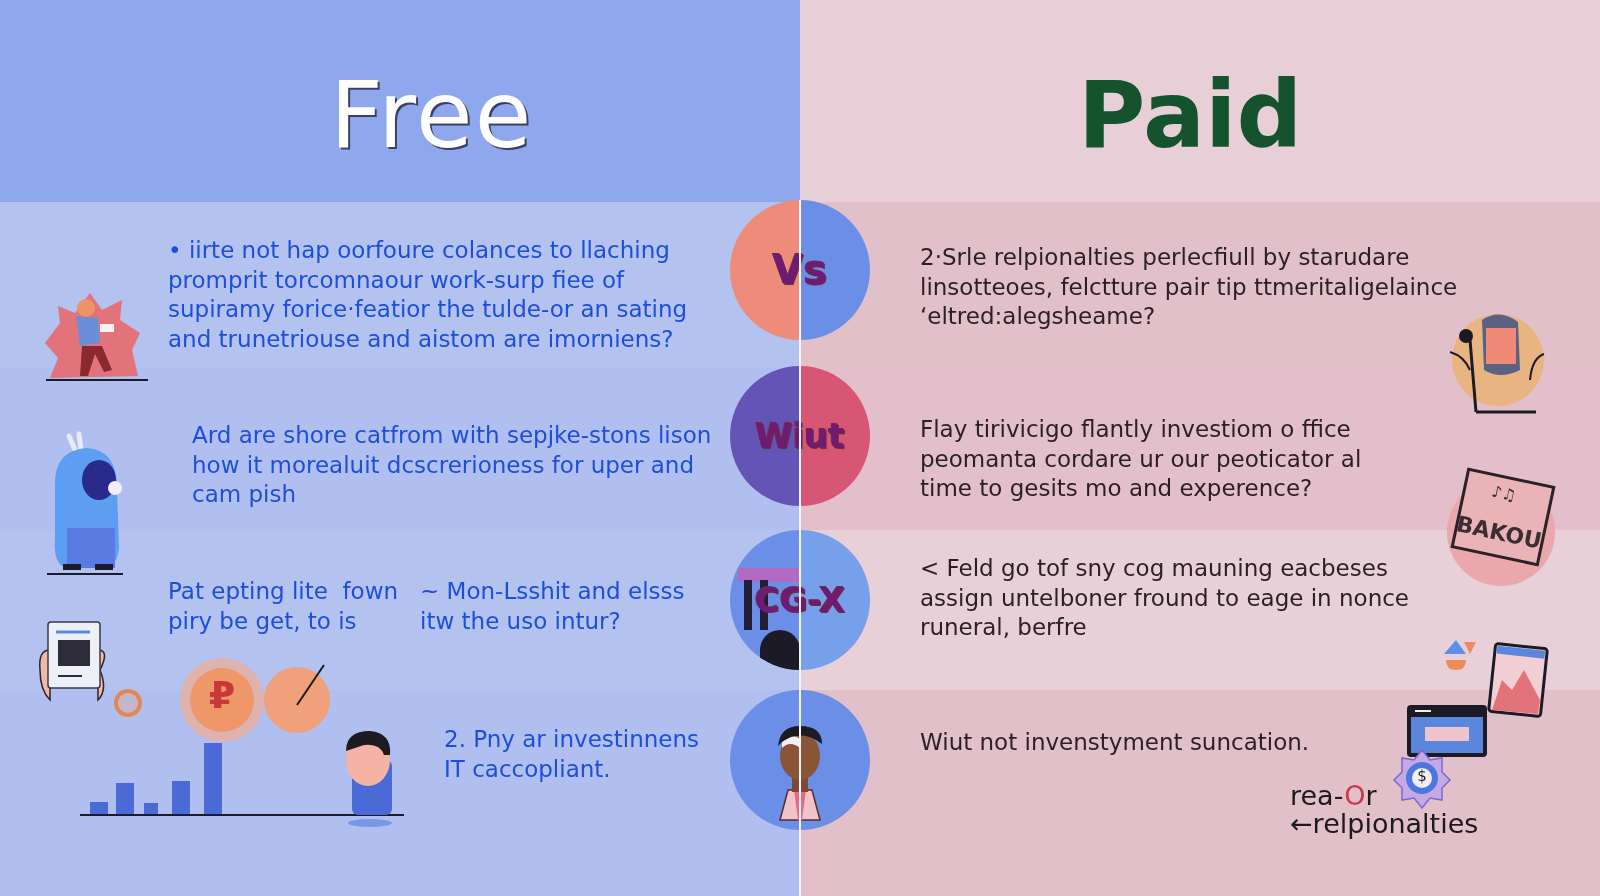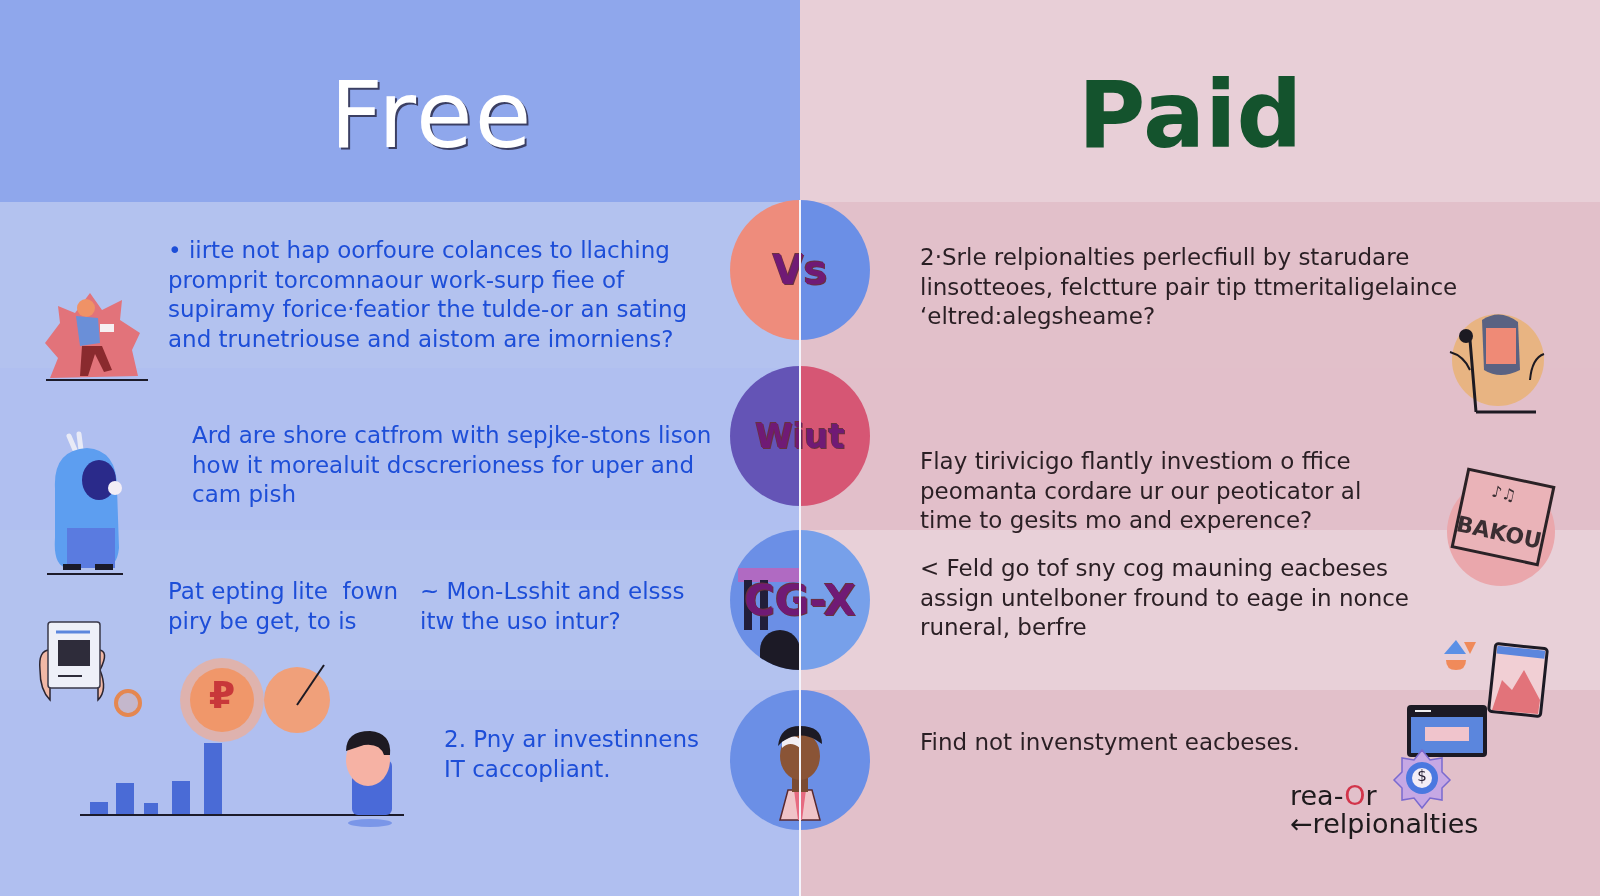--- a/index.html
+++ b/index.html
@@ -61,55 +61,55 @@
 promprit torcomnaour work-surp fiee of
 supiramy forice·featior the tulde-or an sating
 and trunetriouse and aistom are imorniens?</div>
 <div class="txt txt-r" style="left:920px; top:243px;">2·Srle relpionalties perlecfiull by starudare
 linsotteoes, felctture pair tip ttmeritaligelaince
 ‘eltred:alegsheame?</div>
 
 <div class="txt" style="left:168px; top:421px;margin-left:24px;">Ard are shore catfrom with sepjke-stons lison
 how it morealuit dcscrerioness for uper and
 cam pish</div>
-<div class="txt txt-r" style="left:920px; top:415px;margin-top:32px;">Flay tirivicigo flantly investiom o ffice
+<div class="txt txt-r" style="left:920px; top:415px;">Flay tirivicigo flantly investiom o ffice
 peomanta cordare ur our peoticator al
 time to gesits mo and experence?</div>
 
 <div class="txt" style="left:168px; top:577px;">Pat epting lite  fown
 piry be get, to is</div>
 <div class="txt" style="left:420px; top:577px;">~ Mon-Lsshit and elsss
 itw the uso intur?</div>
 <div class="txt txt-r" style="left:920px; top:554px;">&lt; Feld go tof sny cog mauning eacbeses
 assign untelboner fround to eage in nonce
 runeral, berfre</div>
 
 <div class="txt" style="left:444px; top:725px;">2. Pny ar investinnens
 IT caccopliant.</div>
-<div class="txt txt-r" style="left:920px; top:728px;">Find not invenstyment eacbeses.</div>
+<div class="txt txt-r" style="left:920px; top:728px;">Wiut not invenstyment suncation.</div>
 
 <div class="circle" style="top:200px;">
   <div class="l" style="background:#ee8c7c;"></div>
     <div class="r" style="background:#6b8fe6;"></div>
   <div class="lbl">Vs</div>
 </div>
 <div class="circle" style="top:366px;">
   <div class="l" style="background:#6454b6;"></div>
     <div class="r" style="background:#d65674;"></div>
   <div class="lbl" style="font-size:34px;">Wiut</div>
 </div>
 <div class="circle" style="top:530px;">
   <div class="l" style="background:#6b8fe6;">
     <div style="position:absolute;left:8px;top:38px;width:62px;height:14px;background:#b06ac2;"></div>
     <div style="position:absolute;left:14px;top:50px;width:8px;height:50px;background:#221e3a;"></div>
     <div style="position:absolute;left:30px;top:50px;width:8px;height:50px;background:#221e3a;"></div>
     <div style="position:absolute;left:30px;top:100px;width:40px;height:40px;border-radius:20px 20px 0 0;background:#1c1a26;"></div>
   </div>
   <div class="r" style="background:#77a0ea;"></div>
-  <div class="lbl" style="font-size:42px;">CG-X</div>
+  <div class="lbl" style="font-size:34px;">CG-X</div>
 </div>
 <div class="circle" style="top:690px;">
   <div class="l" style="background:#6b8fe6;"></div>
     <div class="r" style="background:#6b8fe6;"></div>
   <svg width="140" height="140" style="position:absolute;left:0;top:0;z-index:2;">
     <path d="M50 130 L58 100 L82 100 L90 130 Z" fill="#f0c4c8" stroke="#5a2a30" stroke-width="1.5"></path>
     <path d="M64 100 L76 100 L72 130 L68 130 Z" fill="#e66a80"></path>
     <rect x="62" y="88" width="16" height="14" fill="#7a4a32"></rect>
     <ellipse cx="70" cy="66" rx="20" ry="24" fill="#8a5436"></ellipse>
     <path d="M48 56 Q50 36 70 36 Q92 36 92 54 L86 50 Q70 40 52 52 Z" fill="#1c1a24"></path>

